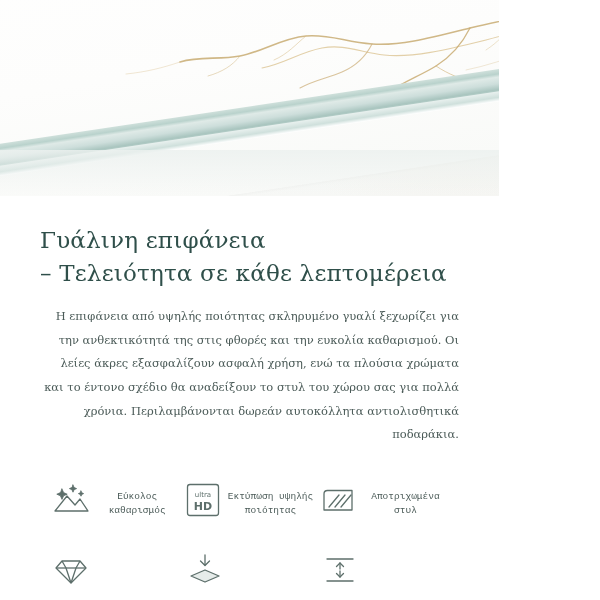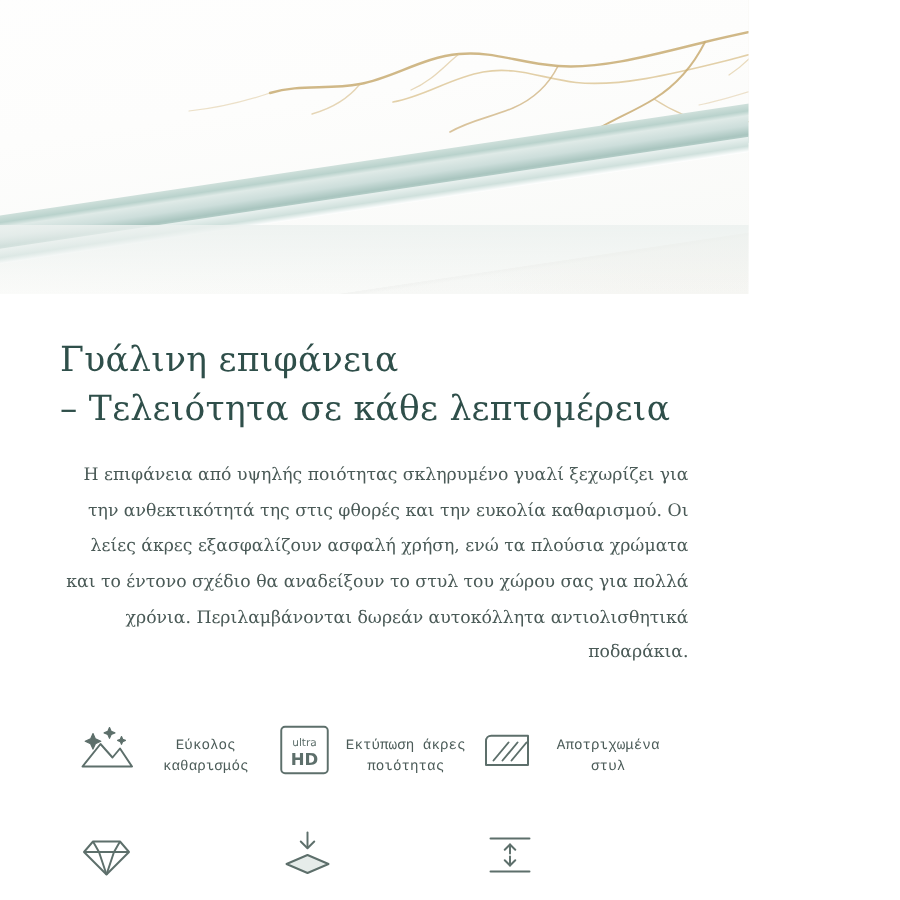--- a/index.html
+++ b/index.html
@@ -197,21 +197,21 @@
       </div>
 
       <div class="feature">
         <div class="feature-icon">
           <svg width="42" height="40" viewBox="0 0 42 40" xmlns="http://www.w3.org/2000/svg">
             <rect x="5.5" y="4.5" width="31" height="31" rx="2.5" fill="none" stroke="#5d6f6b" stroke-width="1.3"></rect>
             <text x="21" y="17" text-anchor="middle" font-family="DejaVu Sans, sans-serif" font-size="7" fill="#5d6f6b">ultra</text>
             <text x="21" y="30" text-anchor="middle" font-family="DejaVu Sans, sans-serif" font-size="11" font-weight="bold" fill="#5d6f6b">HD</text>
           </svg>
         </div>
-        <div class="feature-label">Εκτύπωση άκρες ποιότητας</div>
+        <div class="feature-label">Εκτύπωση υψηλής ποιότητας</div>
       </div>
 
       <div class="feature">
         <div class="feature-icon">
           <svg width="42" height="40" viewBox="0 0 42 40" fill="none" stroke="#5d6f6b" stroke-width="1.3" stroke-linecap="round" stroke-linejoin="round" xmlns="http://www.w3.org/2000/svg">
             <path d="M7 30 L7 14 C7 12 8.5 10.5 10.5 10.5 L35 10.5 L35 30 Z"></path>
             <path d="M12 27 L22 15"></path>
             <path d="M18 27 L28 15"></path>
             <path d="M24 27 L34 15"></path>
           </svg>

